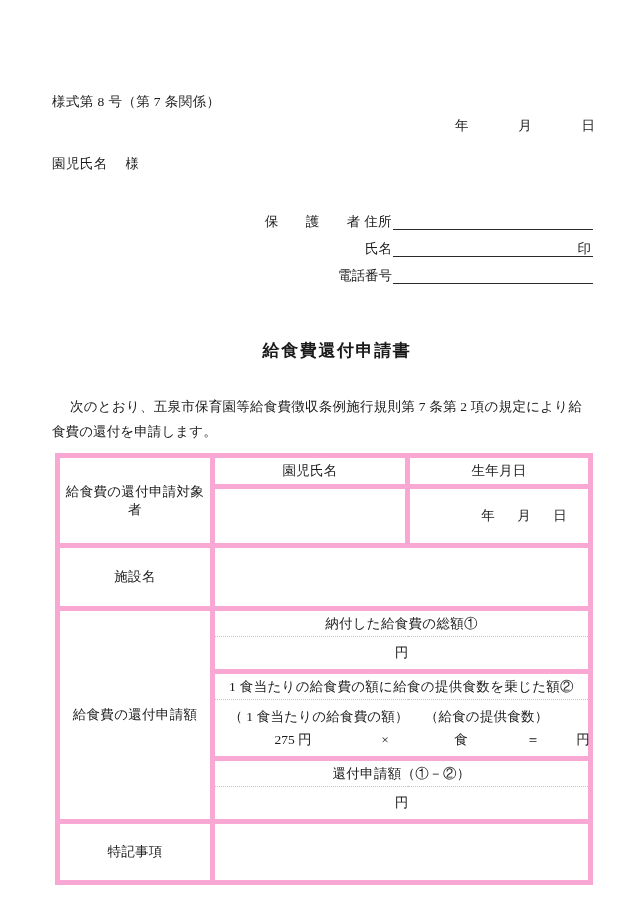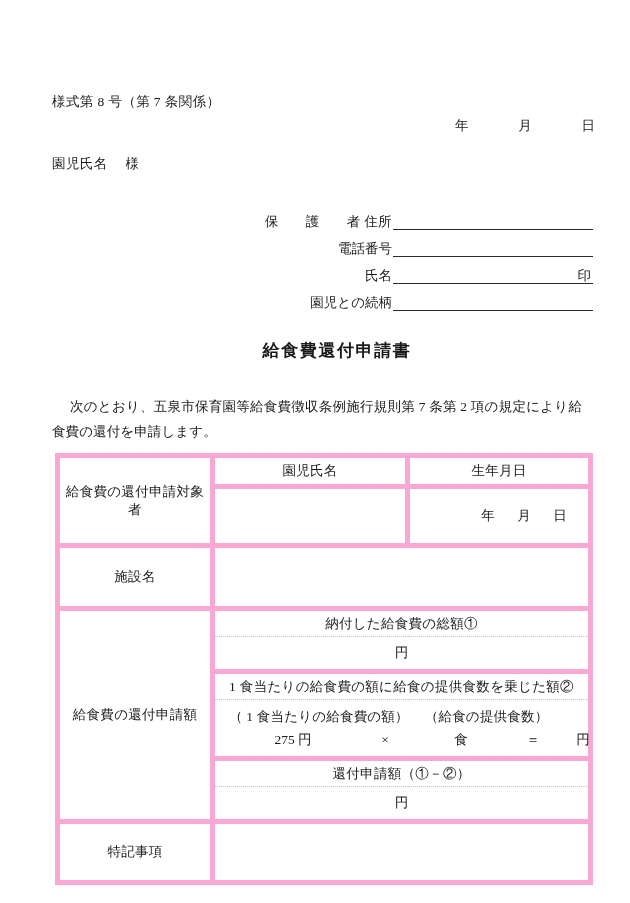--- a/index.html
+++ b/index.html
@@ -234,35 +234,31 @@
   </div>
 
   <div class="guardian">
 
     <div class="g-row">
       <div class="g-label wide"><span>保　護　者</span><span class="tight">住所</span></div>
       <div class="g-rule w-addr"></div>
     </div>
 
     <div class="g-row">
-      <div class="g-label">電話番号</div>
-      <div class="g-rule w-tel"></div>
-    </div>
-
-    <div class="g-row">
       <div class="g-label">氏名</div>
       <div class="g-rule w-name">
         <span class="seal">印</span>
       </div>
     </div>
 
     <div class="g-row">
-      <div class="g-label">園児との続柄</div>
-      <div class="g-rule w-rel"></div>
+      <div class="g-label">電話番号</div>
+      <div class="g-rule w-tel"></div>
     </div>
+
 
   </div>
 
   <div class="doc-title">給食費還付申請書</div>
 
   <div class="body-text">次のとおり、五泉市保育園等給食費徴収条例施行規則第 7 条第 2 項の規定により給食費の還付を申請します。</div>
 
   <table class="form-table">
     <colgroup>
       <col class="col-label">

